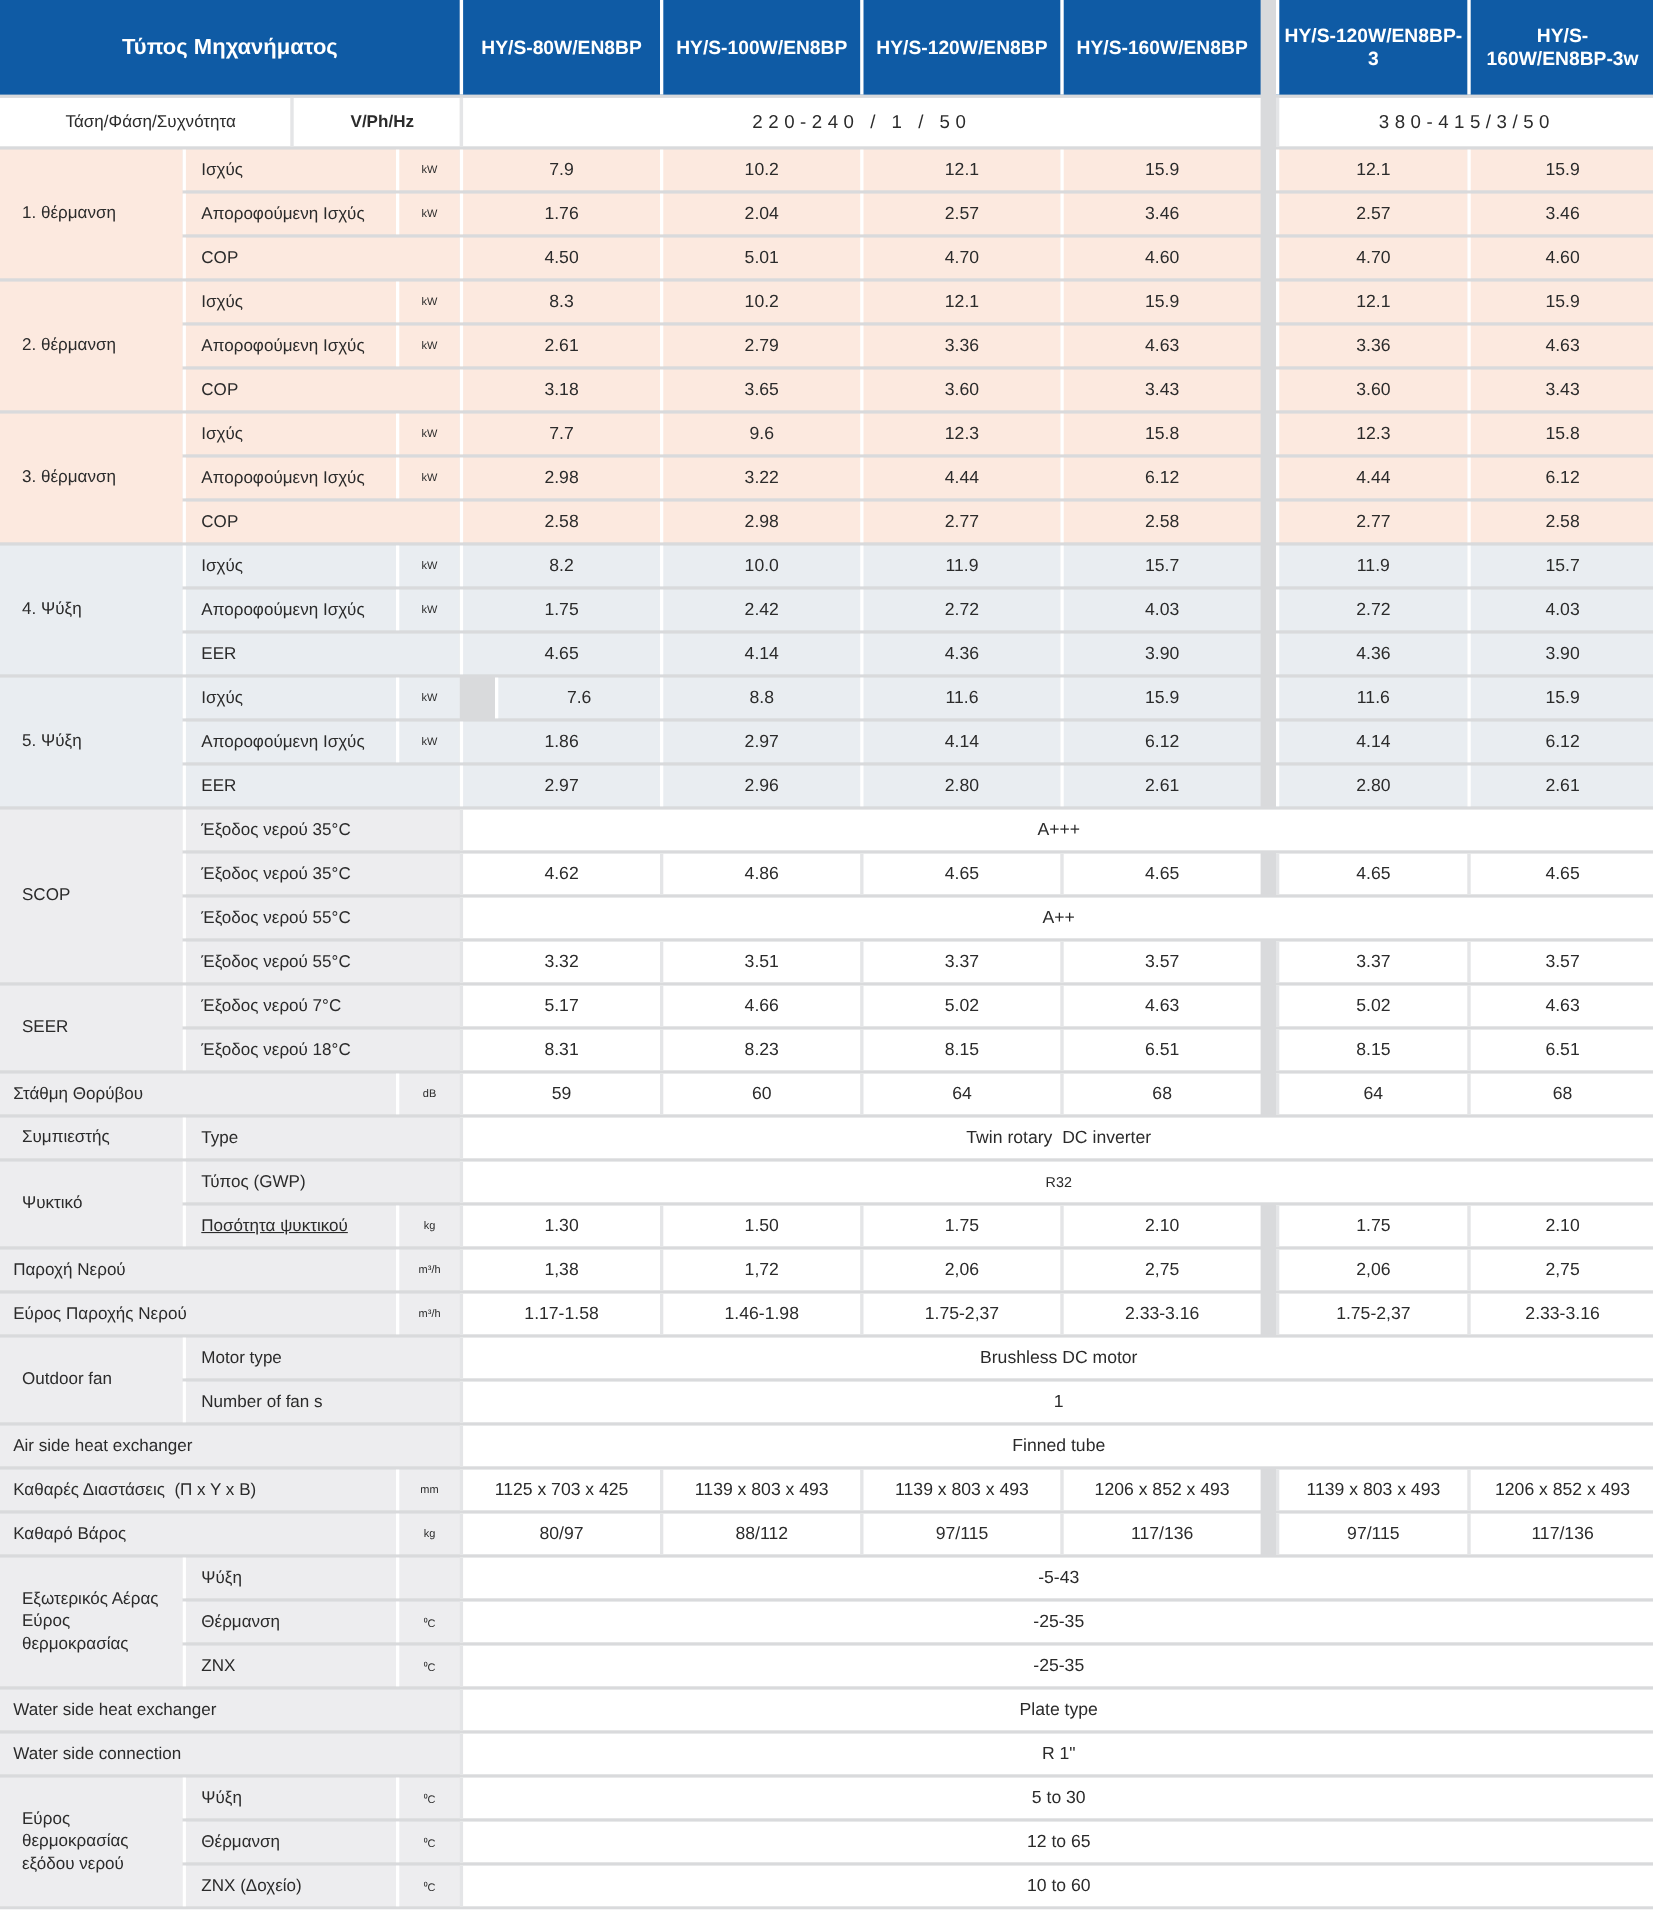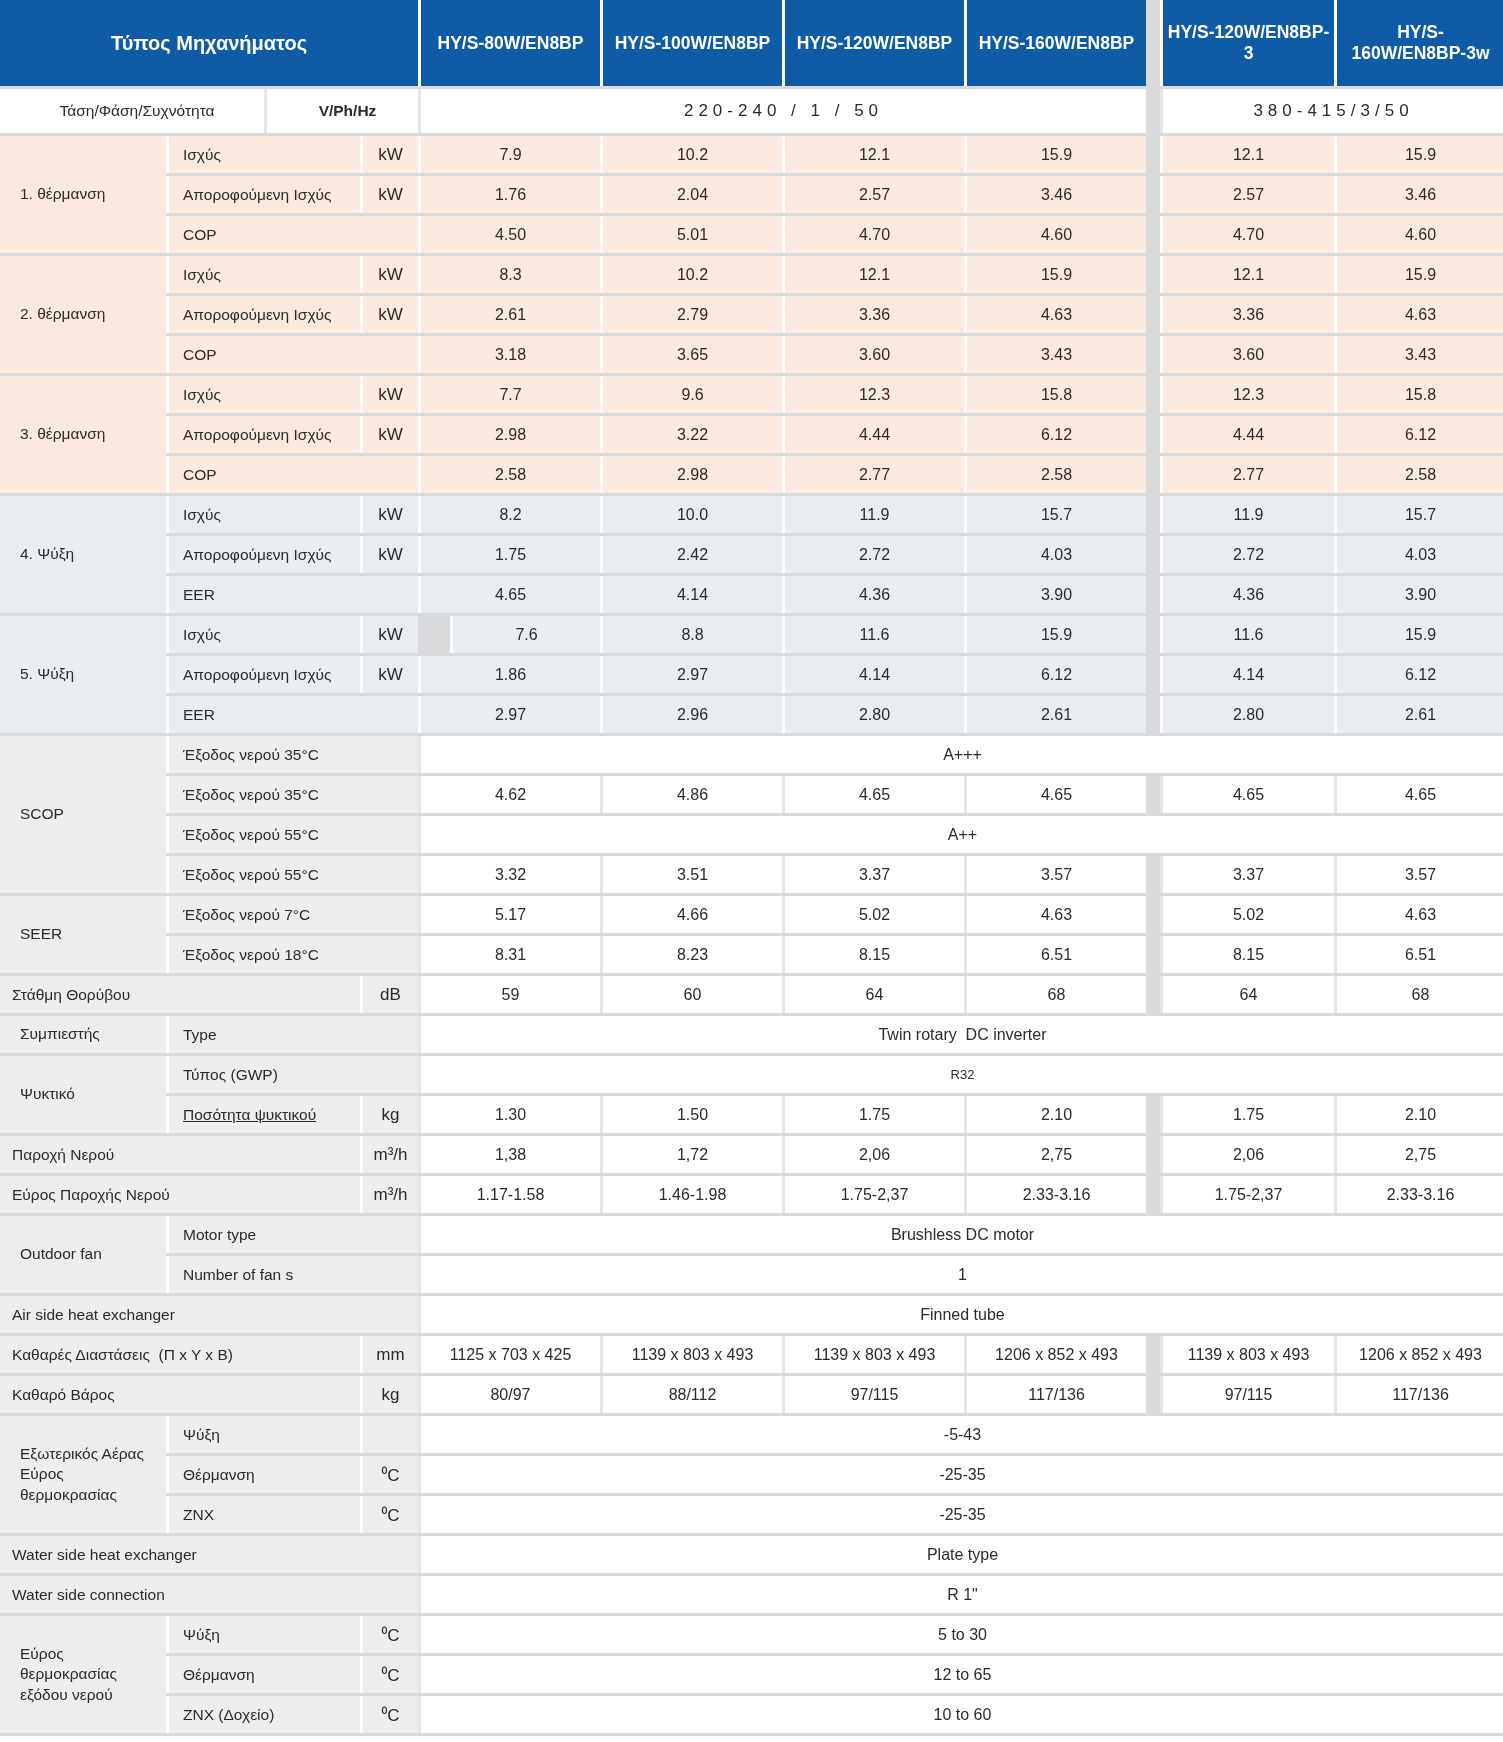--- a/index.html
+++ b/index.html
@@ -31,21 +31,21 @@
   .c{justify-content:center;text-align:center;}
   .bg-head{background:var(--blue);color:#fff;font-weight:bold;font-size:17.5px;line-height:1.2;padding:0 4px;}
   .bg-peach{background:var(--peach);}
   .bg-blue{background:var(--cool);}
   .bg-gray{background:var(--gray);}
   .bg-white{background:#fff;border-left-color:var(--whitediv);}
   .title{font-size:20px;}
   .grp{padding-left:20px;padding-right:5px;font-size:15.5px;line-height:1.3;}
   .lab{padding-left:14px;padding-right:4px;font-size:15.5px;line-height:1.25;}
   .flab{padding-left:12px;}
-  .unit{font-size:17px;}
+  .unit{font-size:10px;}
   .val{font-size:16px;}
   .ls{letter-spacing:5px;font-size:17px;}
   .bold{font-weight:bold;}
   .small{font-size:13px;}
 </style>
 </head>
 <body>
 
 <div id="spec">
     <div class="cell bg-head c title nb" style="grid-area: 1 / 1 / span 1 / span 4;">Τύπος Μηχανήματος</div>

